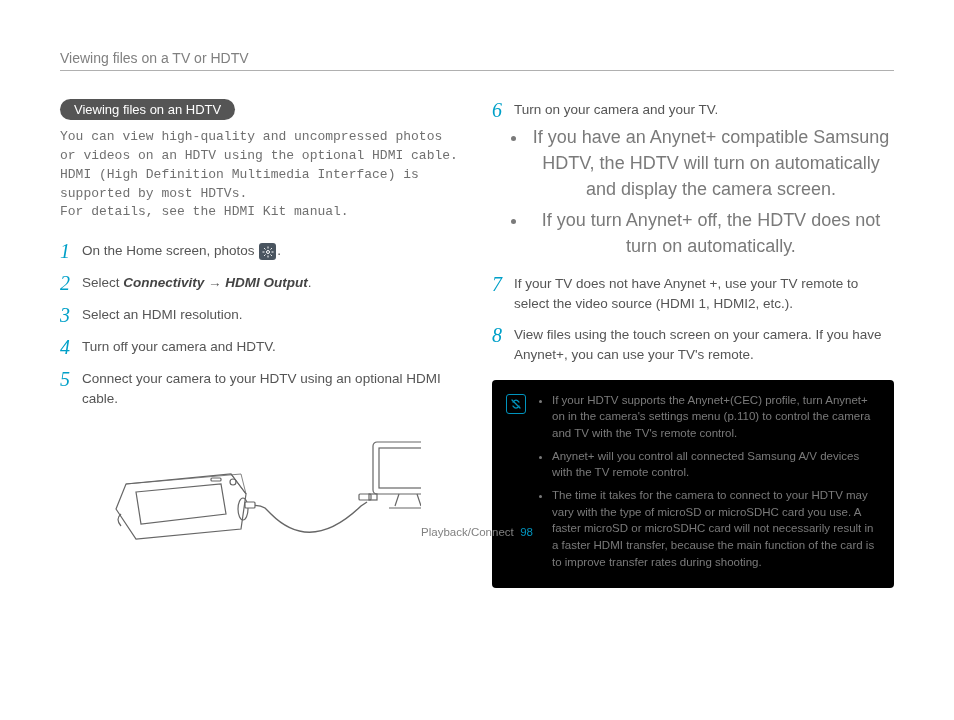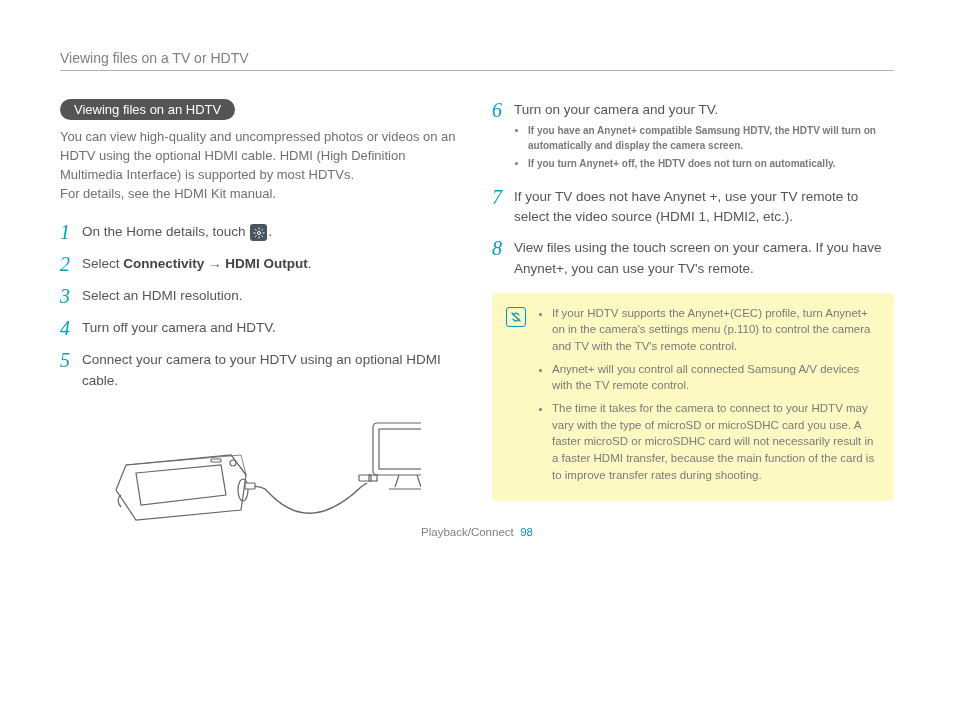--- a/index.html
+++ b/index.html
@@ -46,20 +46,21 @@
     border-radius: 11px;
     margin-bottom: 8px;
     font-weight: 400;
   }
   .intro {
     font-size: 13px;
     color: #707070;
     line-height: 1.45;
     margin-bottom: 18px;
     font-weight: 300;
+    font-family: Liberation Mono, monospace;
   }
   .step-row {
     display: flex;
     align-items: flex-start;
     margin-bottom: 10px;
   }
   .step-num {
     color: #00a0c8;
     font-size: 20px;
     font-style: italic;
@@ -72,55 +73,57 @@
   .step-text {
     font-size: 13.5px;
     color: #555555;
     line-height: 1.5;
     padding-top: 1px;
     font-weight: 300;
   }
   .step-text b, .step-text strong {
     font-weight: 600;
     color: #444;
+    font-style: italic;
   }
   .settings-icon {
     display: inline-flex;
     width: 17px;
     height: 17px;
     background: #4a5560;
     border-radius: 3px;
     vertical-align: middle;
     align-items: center;
     justify-content: center;
     margin: 0 1px;
   }
   .settings-icon svg { width: 12px; height: 12px; }
   .sub-bullets {
     margin: 4px 0 0 0;
     padding-left: 14px;
   }
   .sub-bullets li {
-    font-size: 10px;
+    font-size: 18px;
     color: #7a7a7a;
     line-height: 1.45;
     margin-bottom: 4px;
-    font-weight: 700;
+    font-weight: 400;
+    text-align: center;
   }
   .diagram {
     margin-top: 14px;
     display: flex;
     justify-content: center;
   }
   .diagram svg {
     width: 320px;
     height: 130px;
   }
   .note-box {
-    background: #fef9c3;
+    background: #000000;
     border-radius: 4px;
     padding: 12px 14px 12px 14px;
     display: flex;
     gap: 12px;
     margin-top: 14px;
   }
   .note-icon {
     flex-shrink: 0;
     width: 18px;
     height: 18px;
@@ -168,21 +171,21 @@
   <div class="columns">
 
     <div class="col">
       <div class="pill">Viewing files on an HDTV</div>
       <div class="intro" style="white-space:pre-line;">You can view high-quality and uncompressed photos or videos on an HDTV using the optional HDMI cable. HDMI (High Definition Multimedia Interface) is supported by most HDTVs.
 For details, see the HDMI Kit manual.</div>
 
       <div class="step-row">
         <div class="step-num">1</div>
         <div class="step-text">
-          <span>On the Home details, touch </span><span class="settings-icon">
+          <span>On the Home screen, photos </span><span class="settings-icon">
               <svg viewBox="0 0 24 24" fill="none" stroke="#fff" stroke-width="2">
                 <circle cx="12" cy="12" r="3"></circle>
                 <path d="M12 1v4M12 19v4M4.2 4.2l2.8 2.8M17 17l2.8 2.8M1 12h4M19 12h4M4.2 19.8L7 17M17 7l2.8-2.8"></path>
               </svg>
             </span><span>.</span>
         </div>
       </div>
 
       <div class="step-row">
         <div class="step-num">2</div>

